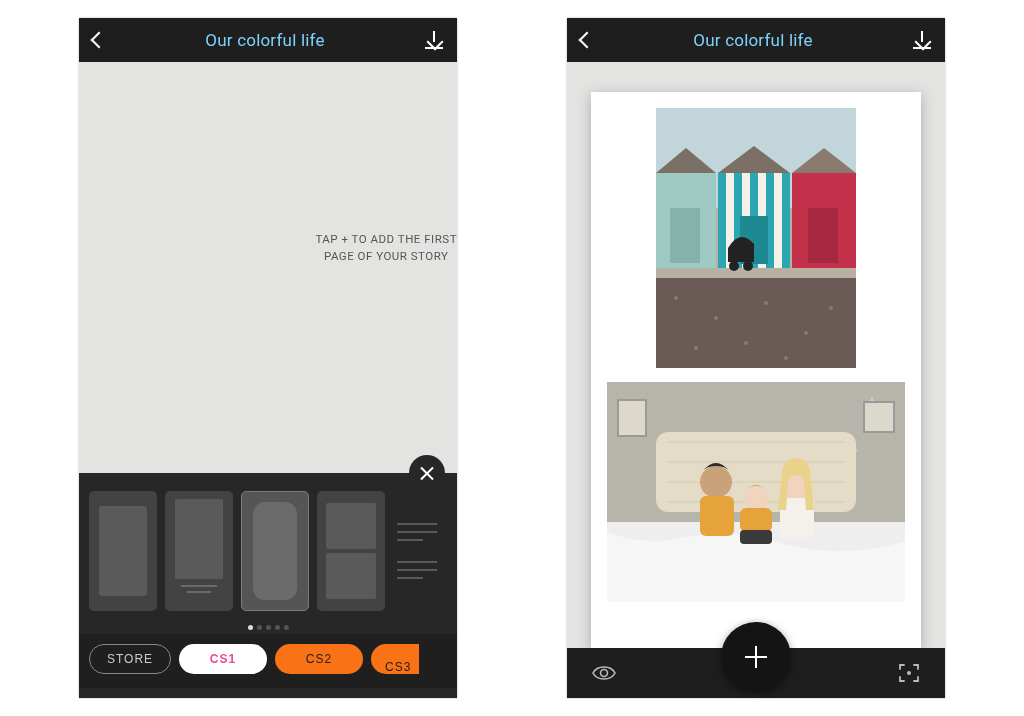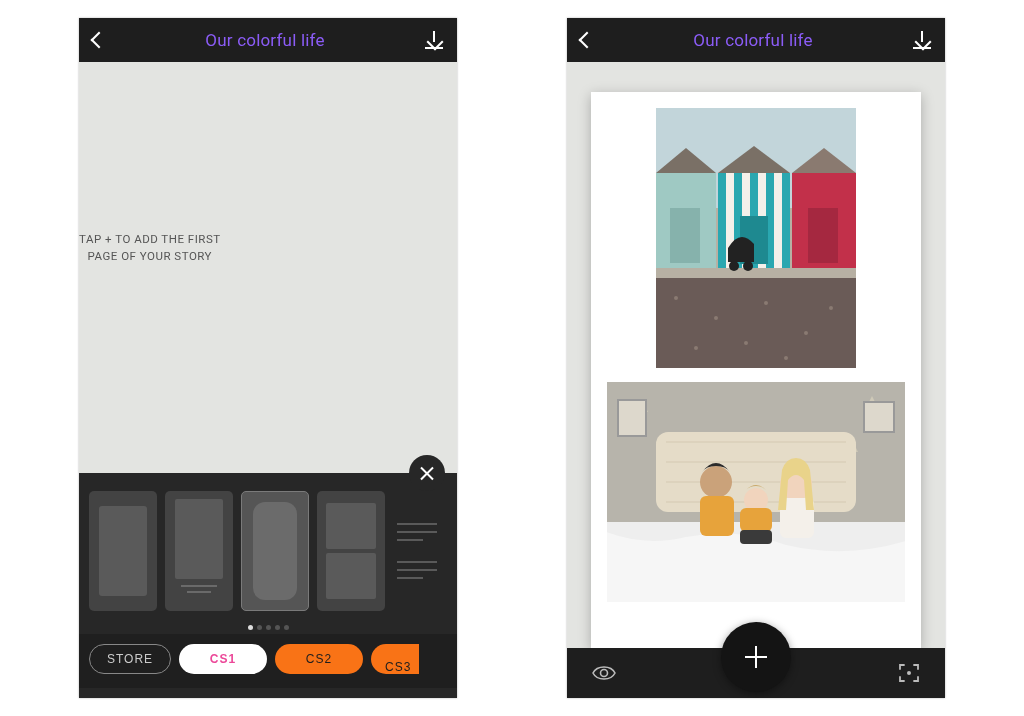--- a/index.html
+++ b/index.html
@@ -30,21 +30,21 @@
     background: #1e1e1e;
     display: flex;
     align-items: center;
     justify-content: space-between;
     padding: 0 14px;
     color: #fff;
   }
   .topbar-title {
     font-size: 17px;
     font-weight: 400;
-    color: #8b5cf6;
+    color: #7dd3fc;
     letter-spacing: 0.2px;
   }
   .icon-btn {
     display: flex;
     align-items: center;
     justify-content: center;
     background: none;
     border: none;
     cursor: pointer;
     padding: 0;
@@ -78,21 +78,21 @@
   .download-underline {
     position: absolute;
     left: 0; bottom: 0;
     width: 18px; height: 2px;
     background: #fff;
   }
   
   .empty-area {
     flex: 1;
     display: flex;
-    align-items: flex-start;
+    align-items: flex-end;
     justify-content: center;
     flex-direction: column;
     border-radius: 11px;
   }
   .empty-text {
     text-align: center;
     font-size: 11.5px;
     letter-spacing: 0.5px;
     color: #555;
     line-height: 1.4;

